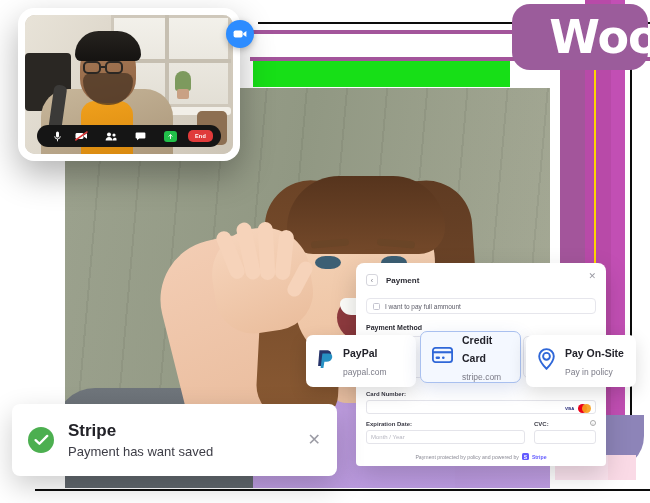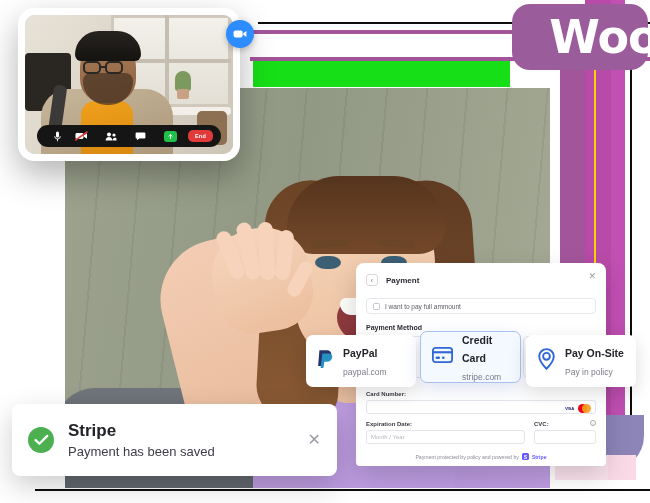--- a/index.html
+++ b/index.html
@@ -511,18 +511,18 @@
   </div>
 
   <div class="toast">
     <span class="toast-check">
       <svg width="15" height="12" viewBox="0 0 15 12">
           <path d="M1.6 6.1L5.4 9.8 13.2 1.9" stroke="#fff" stroke-width="2.3" fill="none" stroke-linecap="round" stroke-linejoin="round"></path>
         </svg>
     </span>
     <span class="toast-body">
       <span class="toast-title">Stripe</span>
-      <div class="toast-msg">Payment has been saved</div>
+      <div class="toast-msg">Payment has want saved</div>
     </span>
     <span class="toast-close">✕</span>
   </div>
 
 </div>
 
 </body></html>

